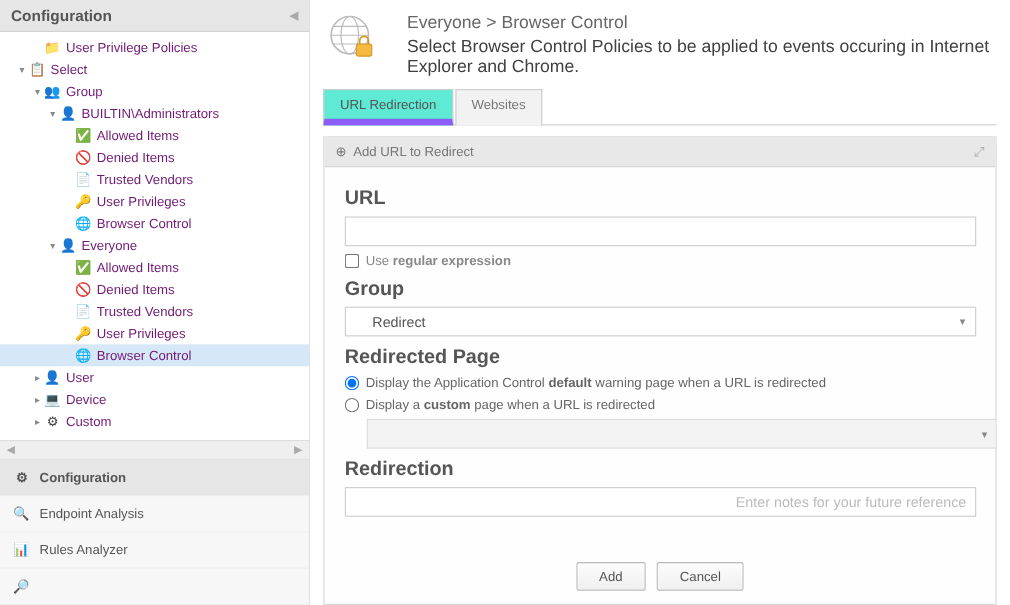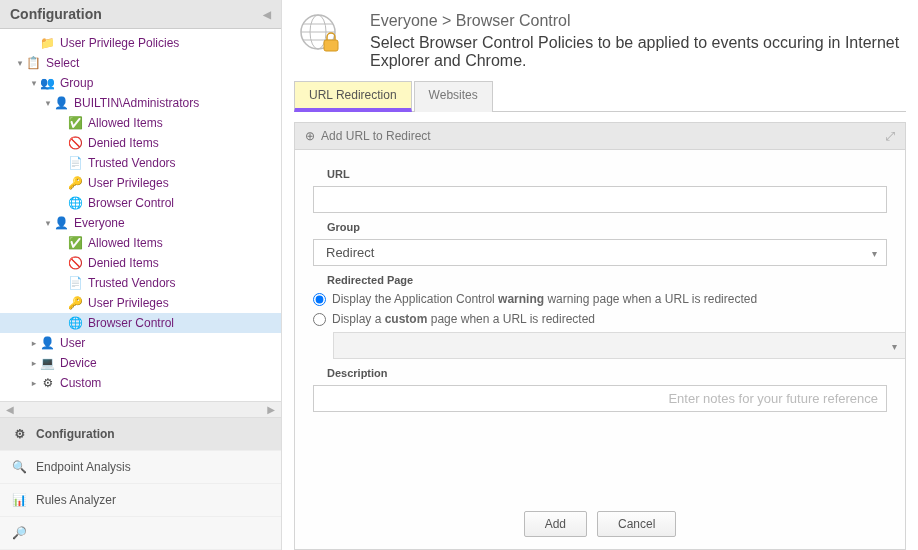--- a/index.html
+++ b/index.html
@@ -21,31 +21,31 @@
 .nav-item.active { background: #e6e6e6; font-weight: bold; }
 .nav-ico { width: 16px; height: 16px; display: inline-flex; align-items: center; justify-content: center; }
 .main { flex: 1; display: flex; flex-direction: column; background: #fff; }
 .main-header { display: flex; align-items: flex-start; padding: 12px 16px 10px; gap: 28px; }
 .globe { width: 44px; height: 44px; position: relative; }
 .main-title-wrap { flex: 1; }
 .main-title { font-size: 16px; color: #666; margin-bottom: 4px; }
 .main-desc { color: #404040; font-size: 16px; }
 .tabs { display: flex; border-bottom: 1px solid #ccc; margin: 0 12px; }
 .tab { padding: 6px 14px; border: 1px solid #ccc; border-bottom: none; background: #f2f2f2; color: #777; margin-right: 2px; cursor: pointer; font-size: 12px; position: relative; top: 1px; }
-.tab.active { background: #fef9c3; color: #555; border-bottom: 4px solid #8b5cf6; }
+.tab.active { background: #5eead4; color: #555; border-bottom: 6px solid #8b5cf6; }
 .panel { margin: 10px 12px 0; border: 1px solid #d5d5d5; background: #fefefe; flex: 1; display: flex; flex-direction: column; overflow: hidden; }
 .panel-header { background: #e8e8e8; border-bottom: 1px solid #d5d5d5; padding: 6px 10px; display: flex; align-items: center; justify-content: space-between; color: #777; }
 .panel-header-left { display: flex; align-items: center; gap: 6px; }
 .panel-body { padding: 10px 18px; overflow: auto; flex: 1; }
-.field-label { font-weight: bold; color: #555; margin: 8px 14px 6px; font-size: 11px; }
+.field-label { font-weight: bold; color: #555; margin: 8px 0 6px; font-size: 18px; }
 .text-input { width: 100%; border: 1px solid #ccc; padding: 5px 8px; font-size: 13px; color: #333; text-align: right; }
 .text-input::placeholder { color: #bbb; }
 .check-row { display: flex; align-items: center; gap: 6px; margin-top: 6px; color: #888; }
 .check-row input { margin: 0; }
-.select { width: 100%; border: 1px solid #ccc; padding: 5px 12px; font-size: 13px; background: #fff; color: #555; appearance: none; position: relative; }
+.select { width: 100%; border: 1px solid #ccc; padding: 5px 24px; font-size: 13px; background: #fff; color: #555; appearance: none; position: relative; }
 .select-wrap { position: relative; }
 .select-wrap::after { content: "▾"; position: absolute; right: 10px; top: 50%; transform: translateY(-50%); color: #888; pointer-events: none; font-size: 10px; }
 .radio-row { display: flex; align-items: center; gap: 6px; margin: 6px 0; color: #666; }
 .radio-row input { margin: 0; }
 .custom-path { width: 100%; margin-left: 20px; }
 .custom-path .select { background: #eee; color: #aaa; }
 .btn-row { display: flex; justify-content: center; gap: 10px; padding: 8px 18px 12px; }
 .btn { border: 1px solid #bbb; background: linear-gradient(#fdfdfd,#efefef); padding: 5px 20px; cursor: pointer; color: #555; font-size: 12px; border-radius: 2px; }
 </style>
 </head>
@@ -202,44 +202,48 @@
           <span>⊕</span>
           <span>Add URL to Redirect</span>
         </div>
         <span style="color:#aaa;">⤢</span>
       </div>
       <div class="panel-body">
         <div class="field-label">URL</div>
         <div style="position:relative;">
           <input type="text" class="text-input" value="" style="">
         </div>
+        <label class="check-row">
+          <input type="checkbox" style="">
+          <span>Use <b>regular expression</b></span>
+        </label>
 
         <div class="field-label">Group</div>
         <div class="select-wrap">
           <select class="select">
             <option>Redirect</option>
           </select>
         </div>
 
         <div class="field-label">Redirected Page</div>
         <label class="radio-row">
           <input type="radio" name="rp" checked="" style="">
-          <span>Display the Application Control <b>warning</b> warning page when a URL is redirected</span>
+          <span>Display the Application Control <b>default</b> warning page when a URL is redirected</span>
         </label>
         <label class="radio-row">
           <input type="radio" name="rp" style="">
           <span>Display a <b>custom</b> page when a URL is redirected</span>
         </label>
         <div class="custom-path">
           <div class="select-wrap">
             <select class="select" disabled=""><option></option></select>
           </div>
         </div>
 
-        <div class="field-label">Description</div>
+        <div class="field-label">Redirection</div>
         <input type="text" class="text-input" placeholder="Enter notes for your future reference" style="">
       </div>
       <div class="btn-row">
         <button class="btn">Add</button>
         <button class="btn">Cancel</button>
       </div>
     </div>
   </main>
 </div>
 

